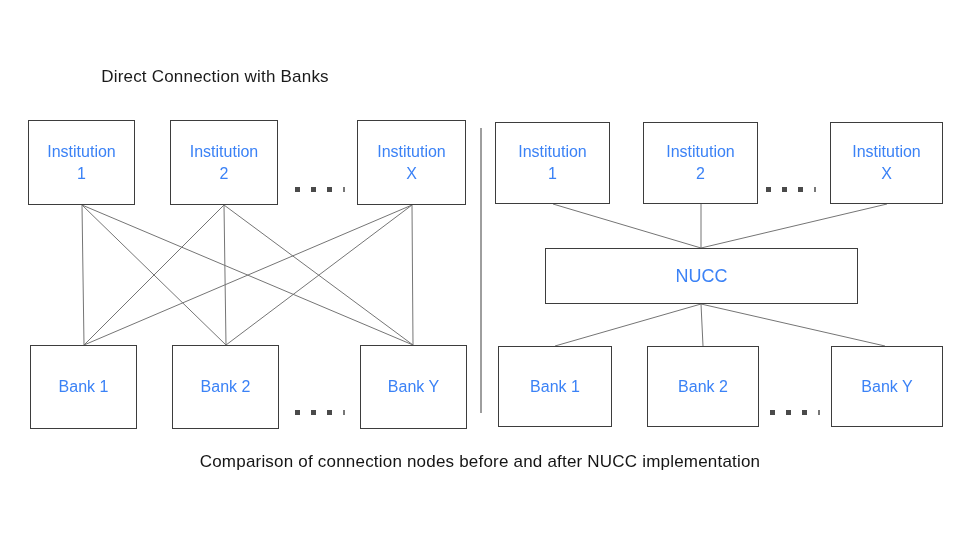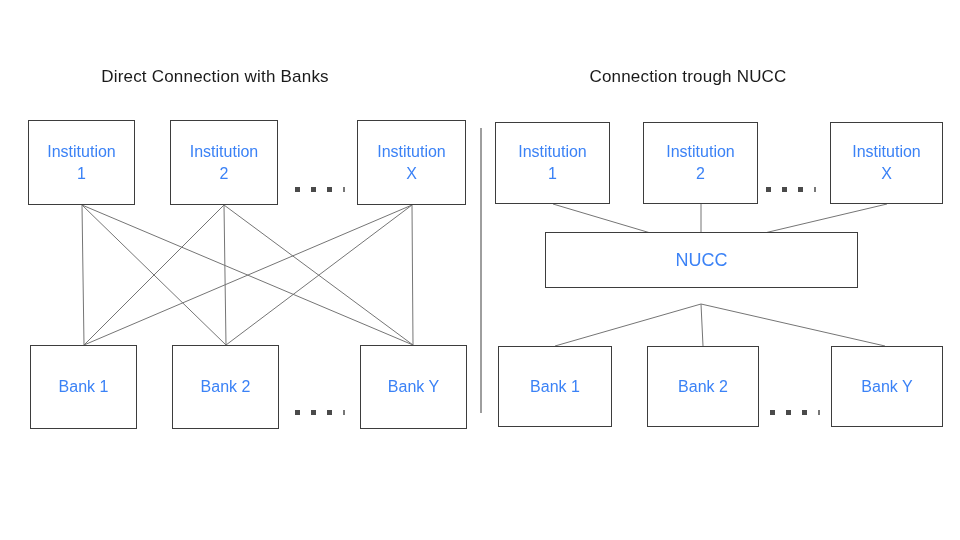--- a/index.html
+++ b/index.html
@@ -105,21 +105,20 @@
       <line x1="887" y1="204" x2="701" y2="248"></line>
       <line x1="701" y1="304" x2="555" y2="346"></line>
       <line x1="701" y1="304" x2="703" y2="346"></line>
       <line x1="701" y1="304" x2="885" y2="346"></line>
     </g>
 
     <line x1="481" y1="128" x2="481" y2="413" stroke="#7e7e7e" stroke-width="1.5"></line>
   </svg>
 
   <div class="panel-title left">Direct Connection with Banks</div>
-  <div class="panel-title right">Connection trough NUCC</div>
 
   <div class="box" style="left:28px;  top:120px; width:107px; height:85px">
     <span class="box-label">Institution
 1</span>
   </div>
   <div class="box" style="left:170px; top:120px; width:108px; height:85px">
     <span class="box-label">Institution
 2</span>
   </div>
   <div class="box" style="left:357px; top:120px; width:109px; height:85px">
@@ -143,21 +142,21 @@
   </div>
   <div class="box" style="left:643px; top:122px; width:115px; height:82px">
     <span class="box-label">Institution
 2</span>
   </div>
   <div class="box" style="left:830px; top:122px; width:113px; height:82px">
     <span class="box-label">Institution
 X</span>
   </div>
 
-  <div class="box hub" style="left:545px; top:232px; width:313px; height:56px">
+  <div class="box hub" style="left:545px; top:248px; width:313px; height:56px">
     <span class="box-label">NUCC</span>
   </div>
 
   <div class="box" style="left:498px; top:346px; width:114px; height:81px">
     <span class="box-label">Bank 1</span>
   </div>
   <div class="box" style="left:647px; top:346px; width:112px; height:81px">
     <span class="box-label">Bank 2</span>
   </div>
   <div class="box" style="left:831px; top:346px; width:112px; height:81px">
@@ -182,14 +181,15 @@
       <span class="dot"></span>
       <span class="dot last"></span>
     </div>
   <div class="dots" style="left:770px; top:409px">
       <span class="dot"></span>
       <span class="dot"></span>
       <span class="dot"></span>
       <span class="dot last"></span>
     </div>
 
+  <div class="caption">Comparison of connection nodes before and after NUCC implementation</div>
 
 </div>
 
 </body></html>

